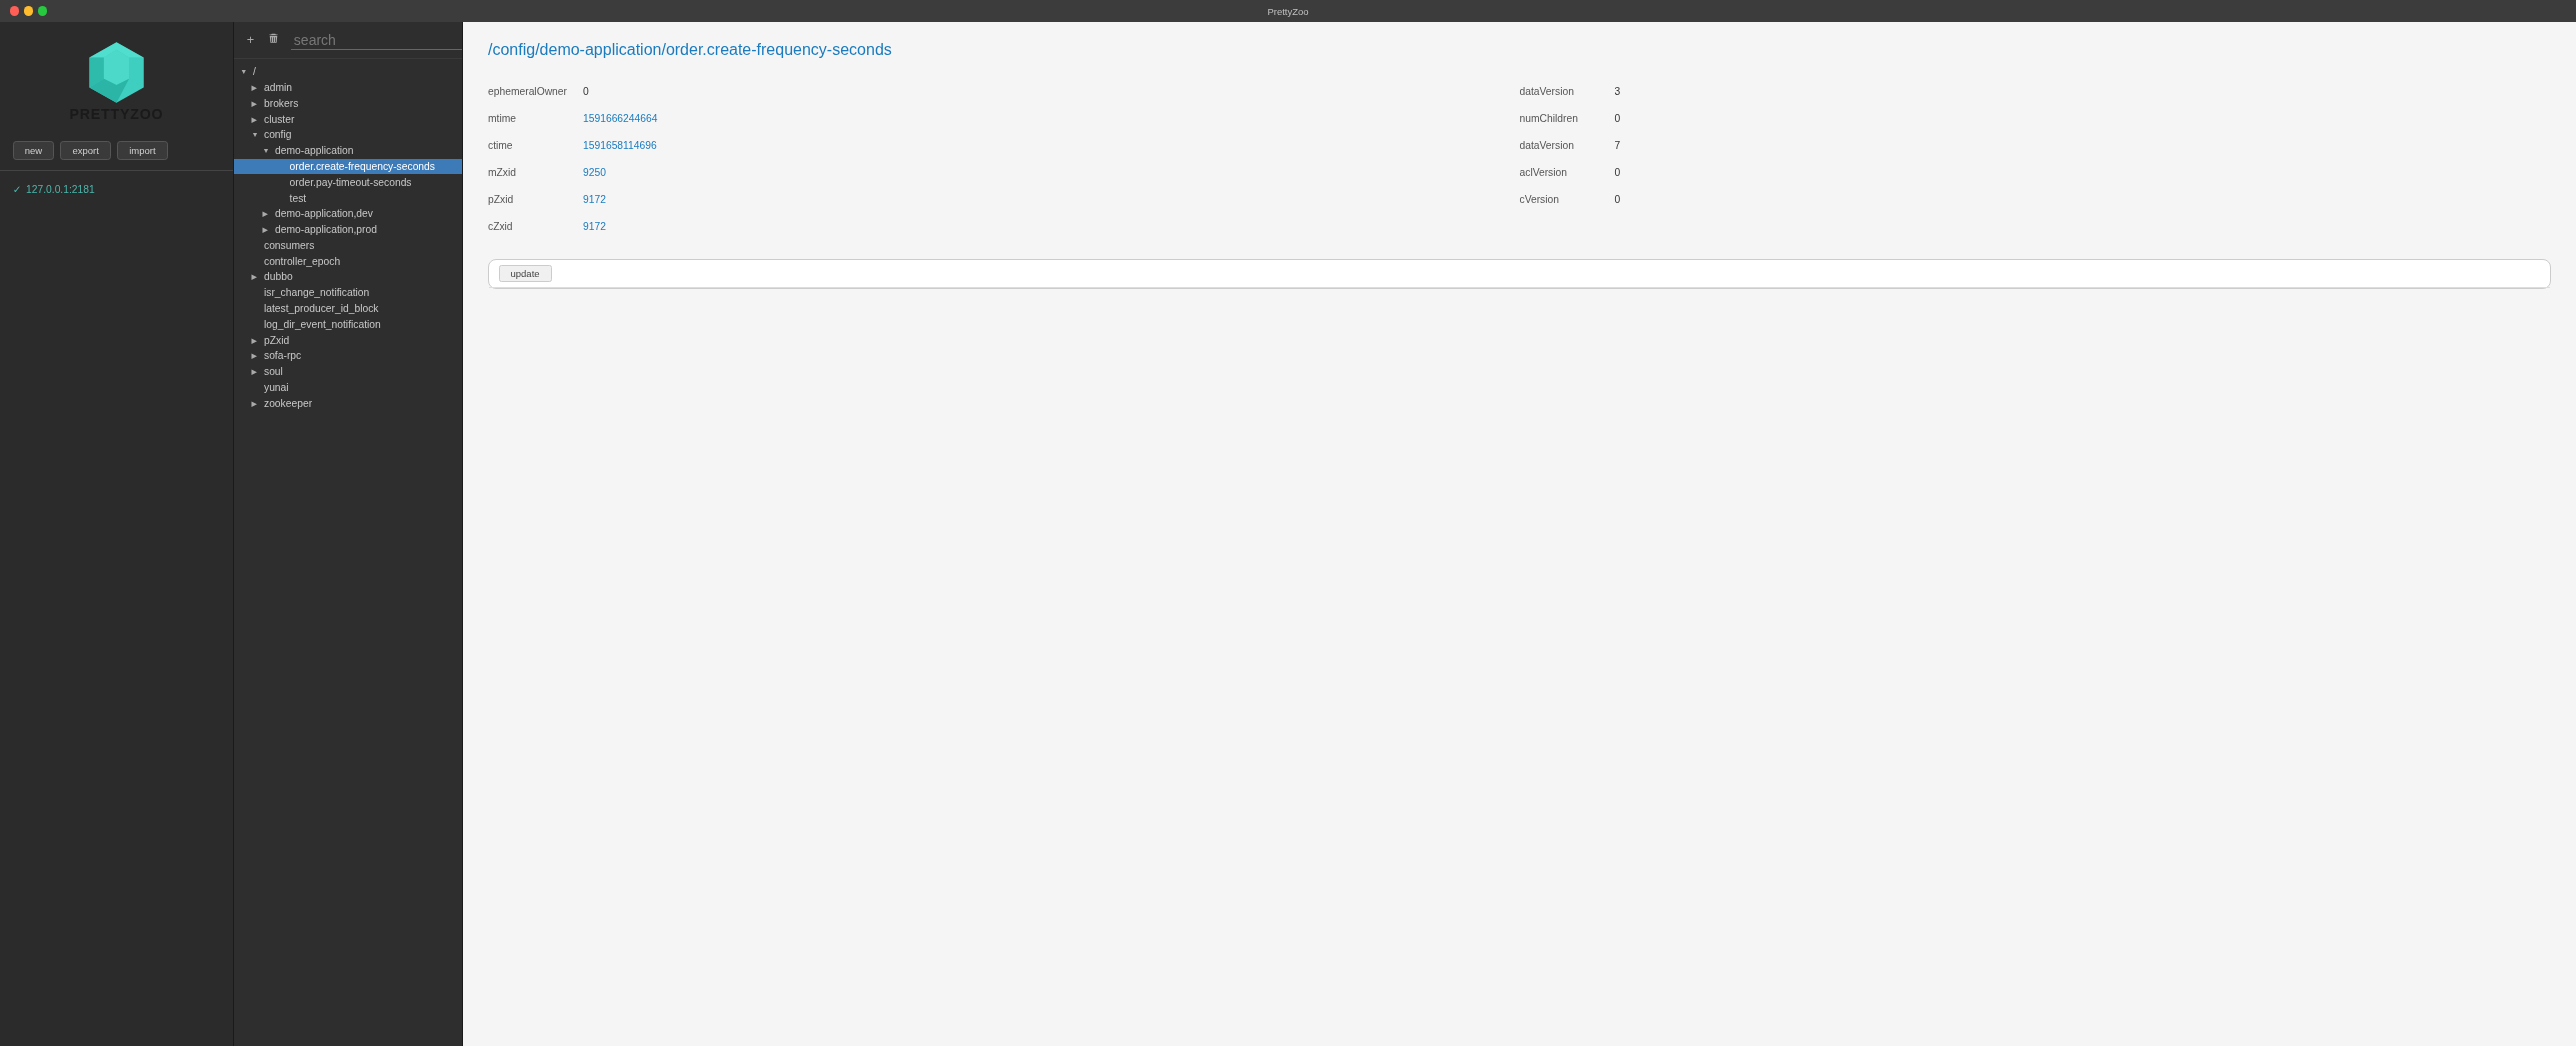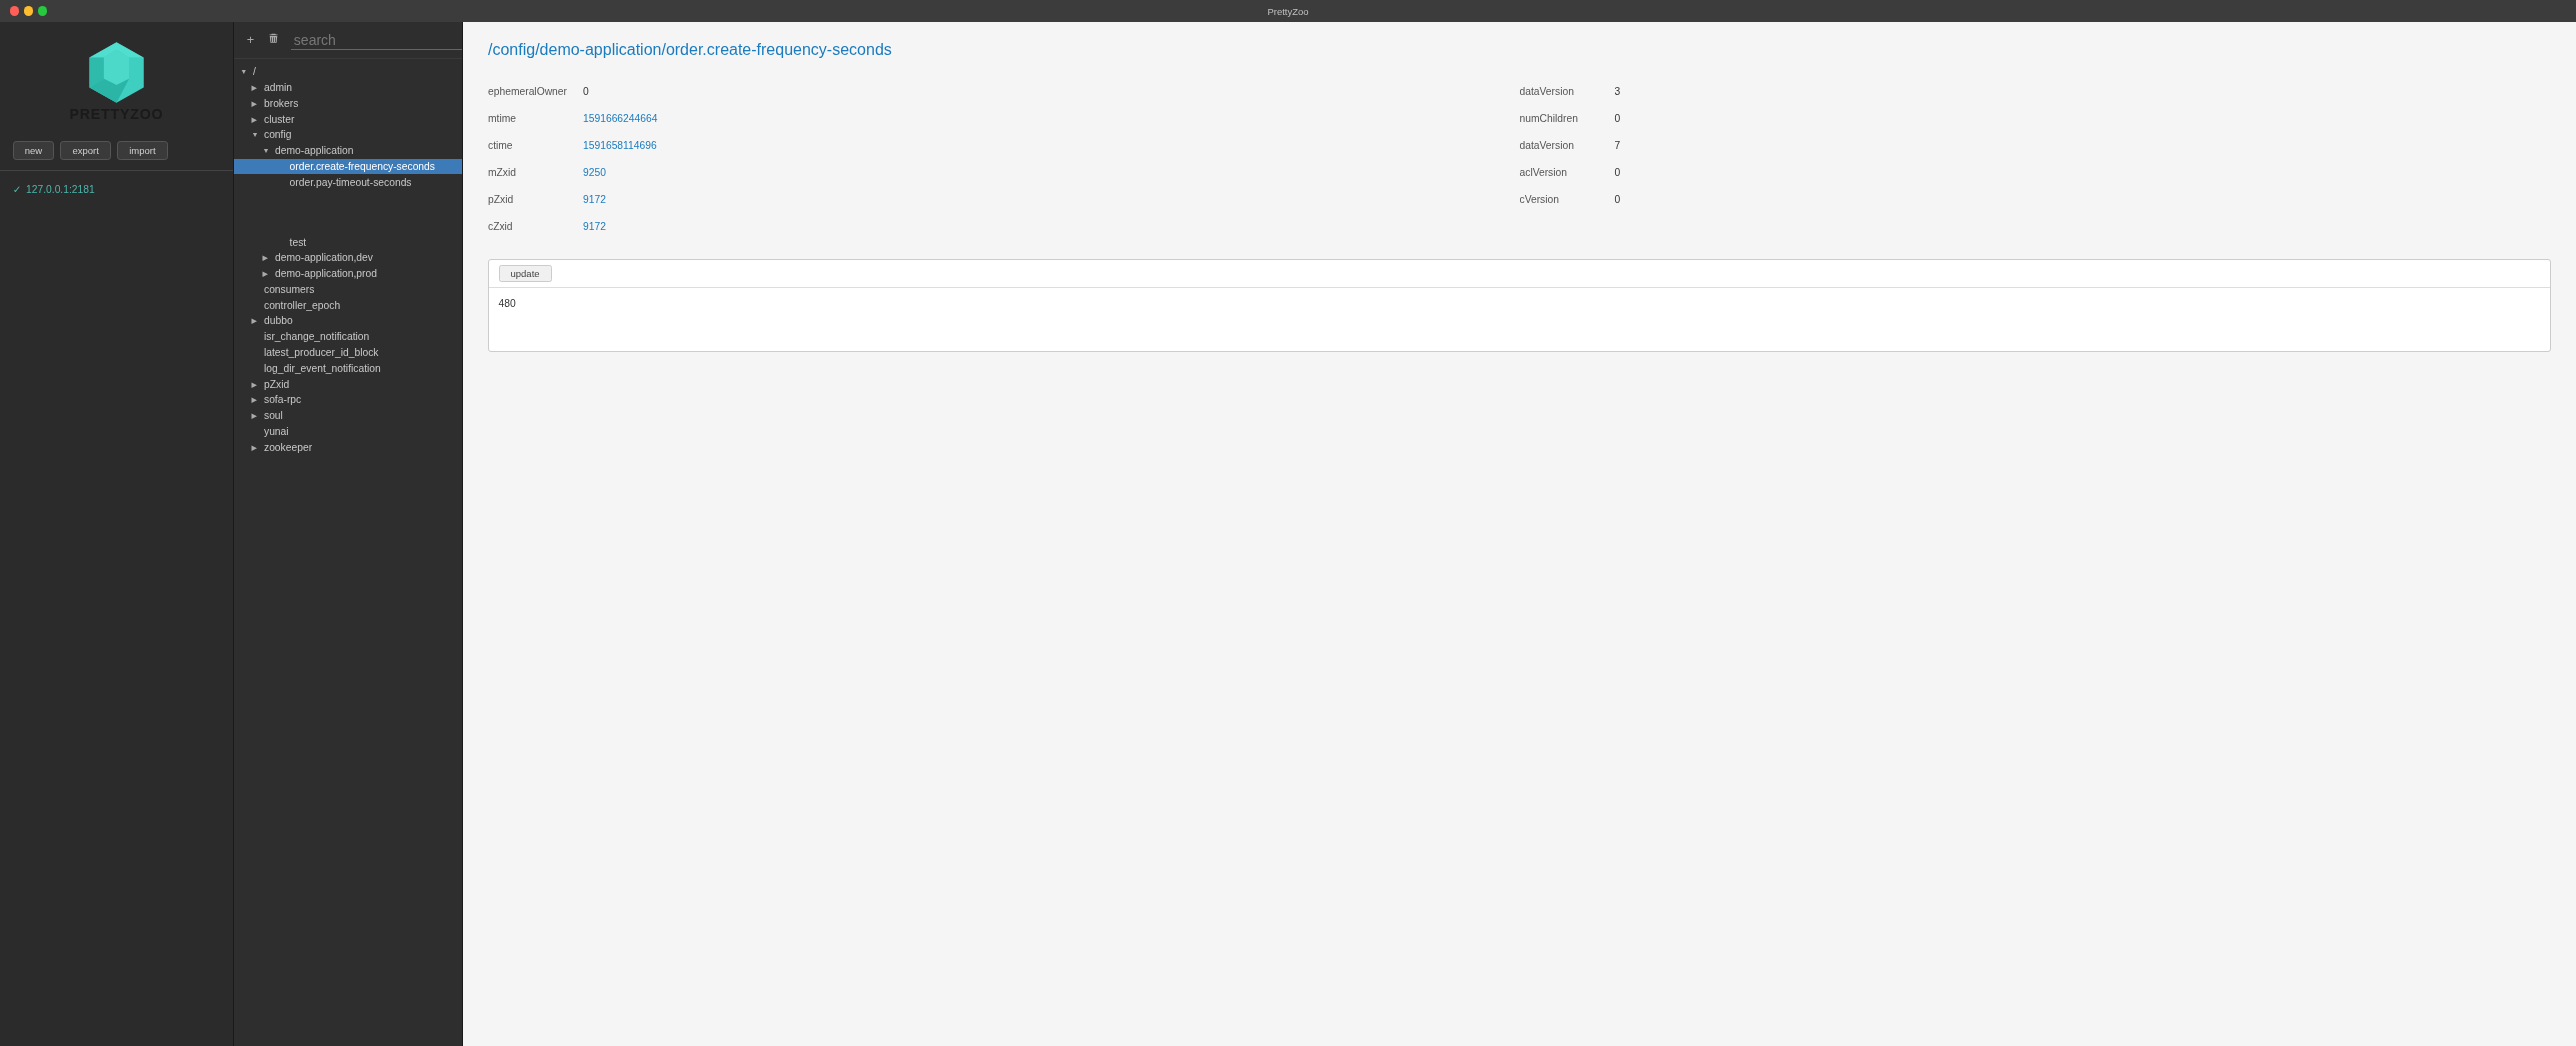--- a/index.html
+++ b/index.html
@@ -227,21 +227,21 @@
     .detail-value {
       font-size: 10.3px;
       color: #1a7bbf;
     }
     .detail-value.plain {
       color: #333;
     }
 
     .update-box {
       border: 0.8px solid #ccc;
-      border-radius: 3px;
+      border-radius: 8px;
       background: #fff;
     }
 
     .update-header {
       padding: 4.7px 9.5px;
       border-bottom: 0.8px solid #ddd;
     }
 
     .update-btn {
       padding: 2.4px 11px;
@@ -362,21 +362,21 @@
         <div class="tree-node selected" style="padding-left: 43px;">
           <span class="tree-arrow"></span>
           <span class="tree-label">order.create-frequency-seconds</span>
         </div>
 
         <div class="tree-node" style="padding-left: 43px;">
           <span class="tree-arrow"></span>
           <span class="tree-label">order.pay-timeout-seconds</span>
         </div>
 
-        <div class="tree-node" style="padding-left: 43px; margin-top: 44px;">
+        <div class="tree-node" style="padding-left: 43px;">
           <span class="tree-arrow"></span>
           <span class="tree-label">test</span>
         </div>
 
         <div class="tree-node" style="padding-left: 28.5px;">
           <span class="tree-arrow">▶</span>
           <span class="tree-label">demo-application,dev</span>
         </div>
 
         <div class="tree-node" style="padding-left: 28.5px;">
@@ -494,18 +494,17 @@
             <span class="detail-label">cVersion</span>
             <span class="detail-value plain">0</span>
           </div>
         </div>
       </div>
 
       <div class="update-box">
         <div class="update-header">
           <button class="update-btn">update</button>
         </div>
-        <div class="update-content" contenteditable="true" style="">480</div>
       </div>
     </div>
   </div>
 </div>
 
 
 </body></html>

